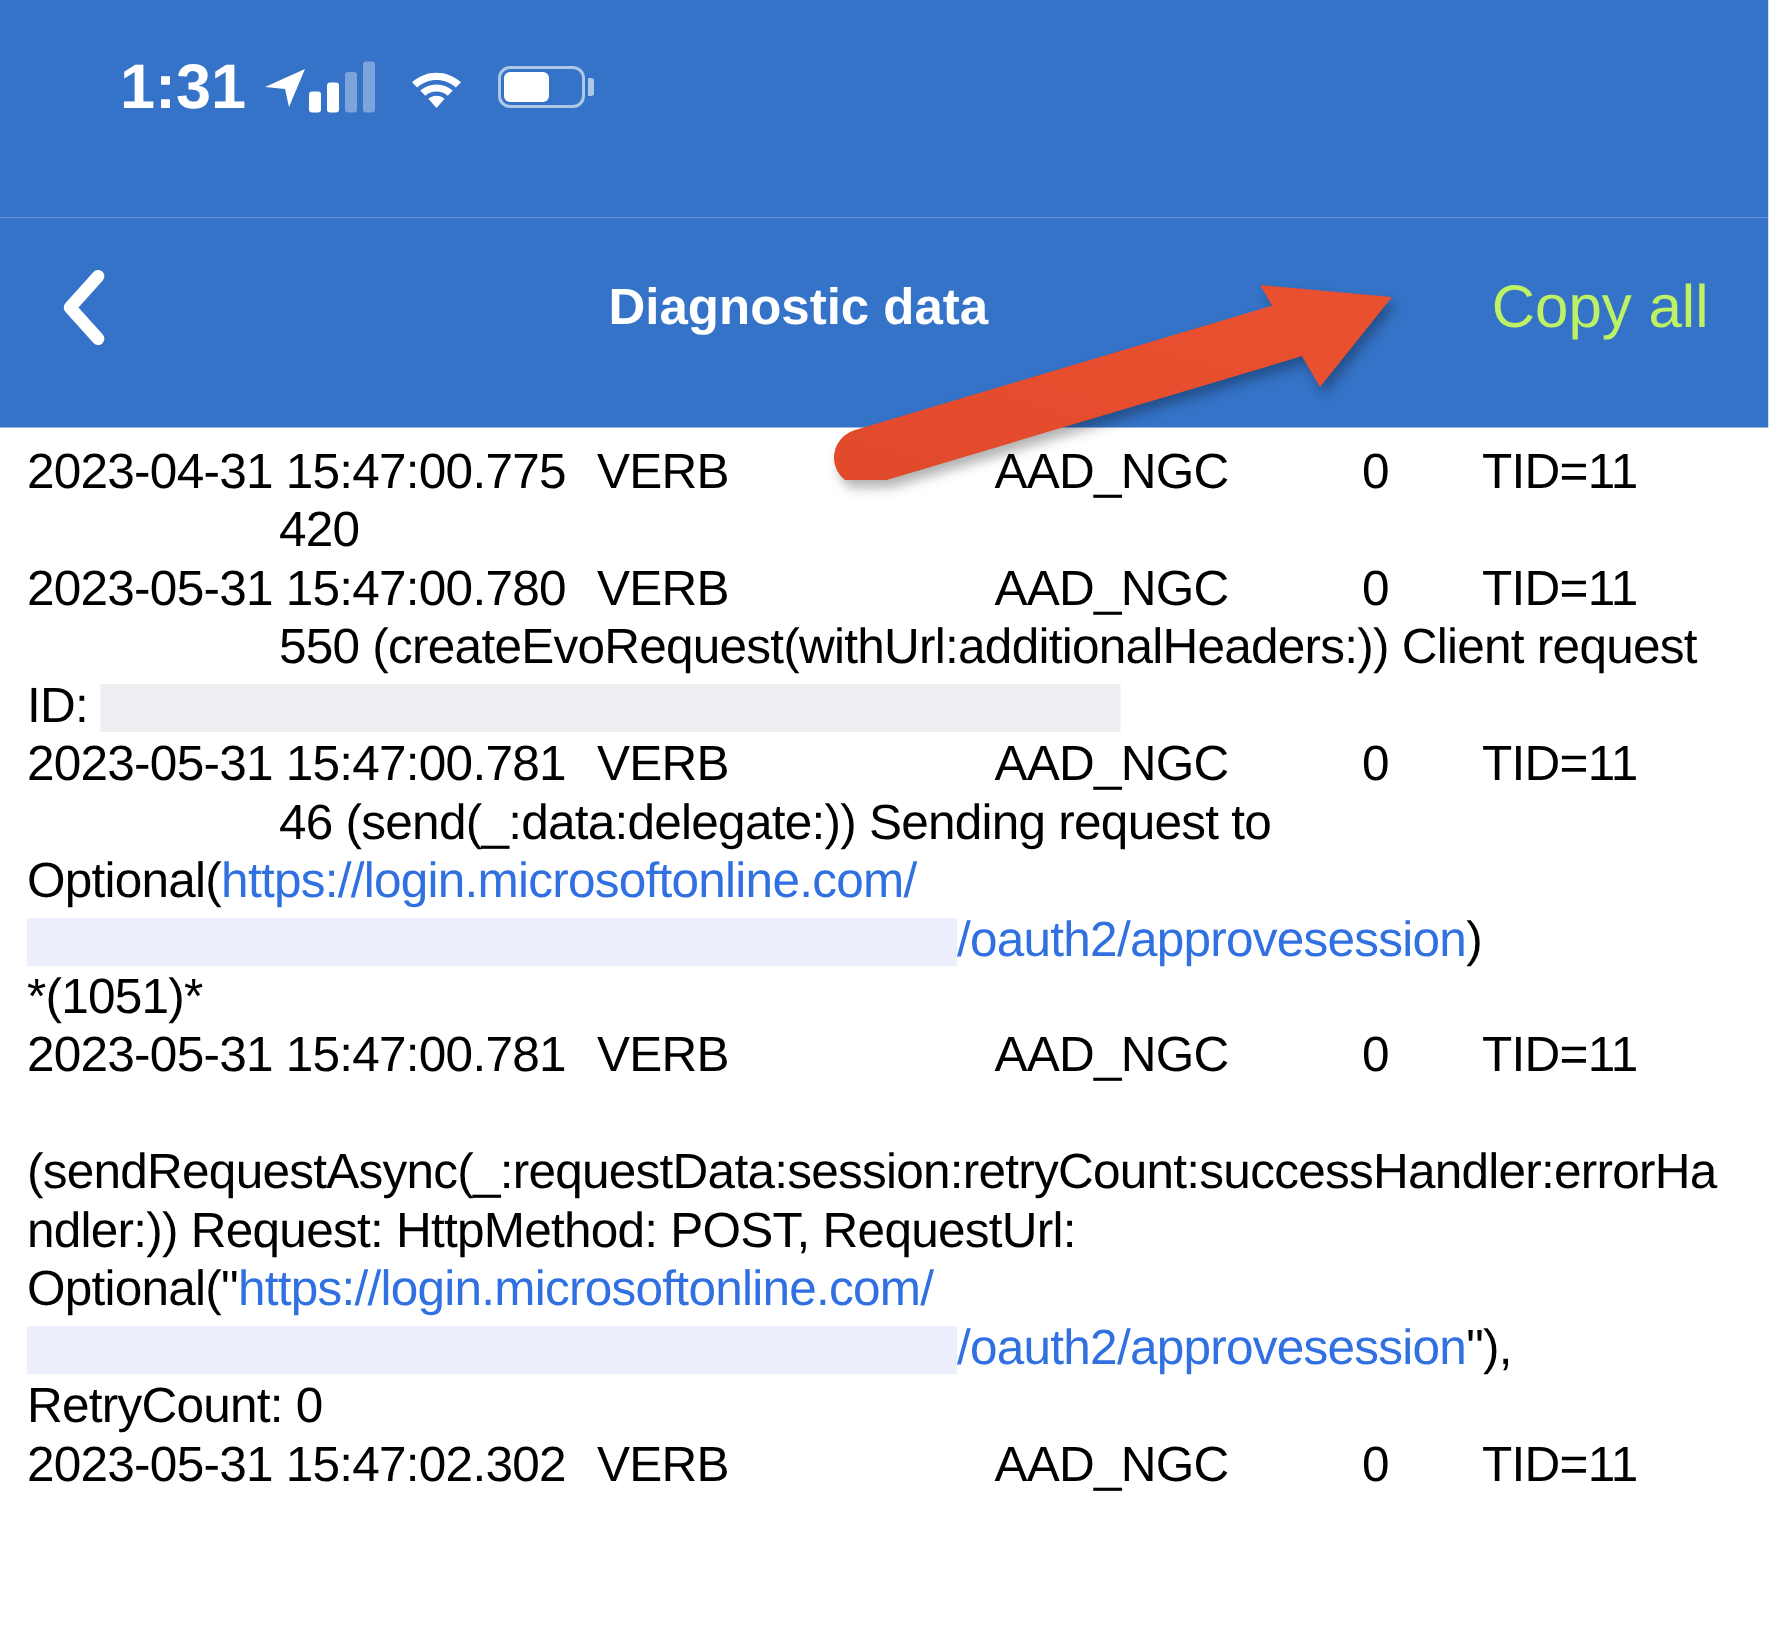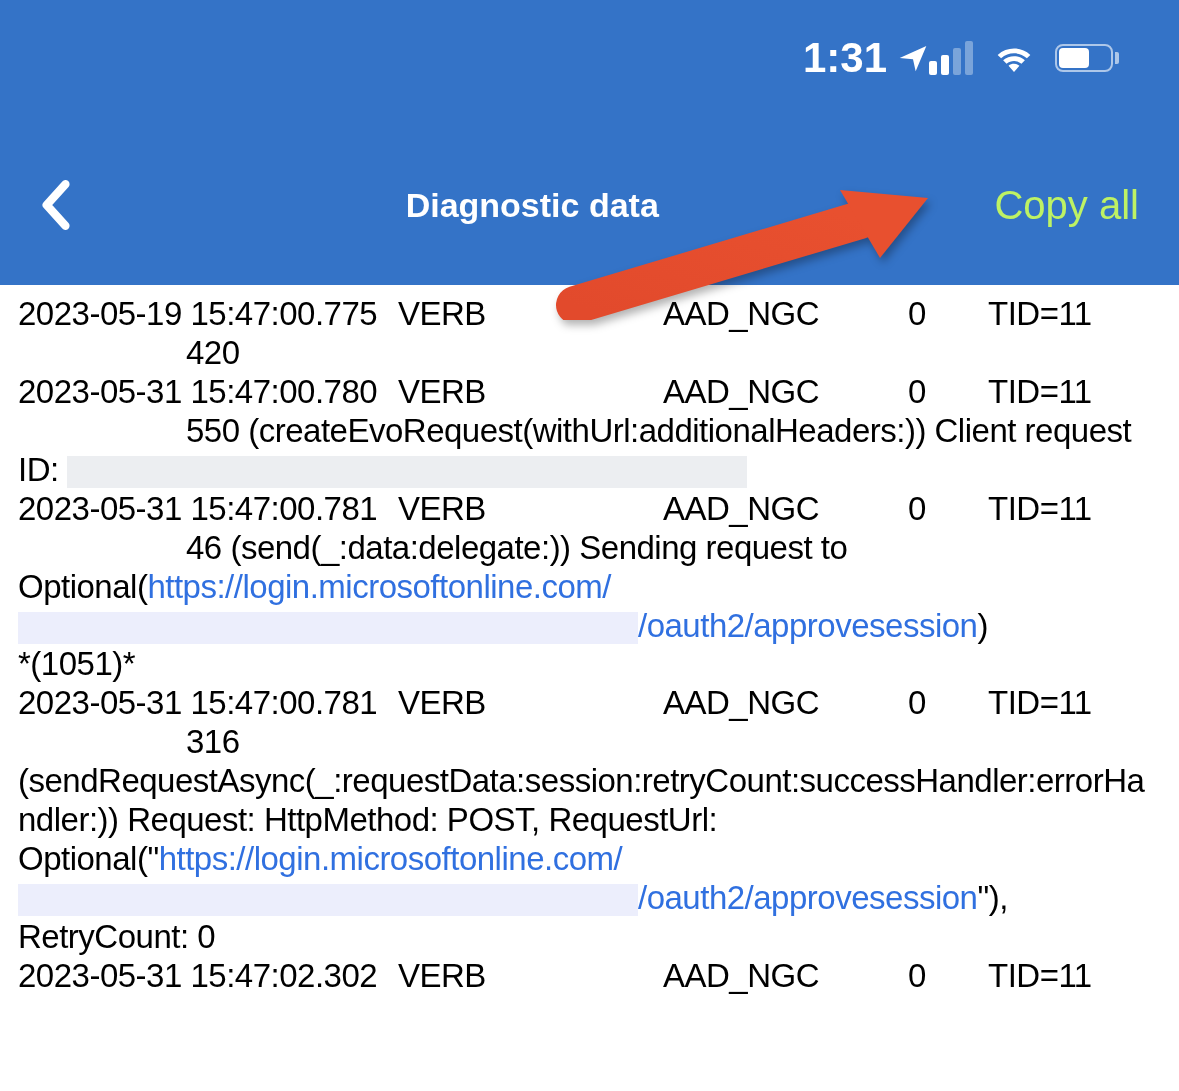--- a/index.html
+++ b/index.html
@@ -9,21 +9,21 @@
       width: 1179px;
       height: 1091px;
       overflow: hidden;
       position: relative;
     }
     .status-bar {
       background: #3473c7;
       height: 145px;
       display: flex;
       align-items: center;
-      justify-content: flex-end;
+      justify-content: flex-start;
       padding: 0 60px 30px 80px;
       color: #fff;
     }
     .status-left {
       display: flex;
       align-items: center;
       gap: 10px;
       font-size: 42px;
       font-weight: 600;
     }
@@ -157,21 +157,21 @@
     <polyline points="12,2 3,12 12,22"></polyline>
   </svg>
   <span class="nav-title">Diagnostic data</span>
   <span class="copy-all">Copy all</span>
 </div>
 
 <div class="log-area">
 
   <div>
     <div class="log-row-head">
-      <span class="col-ts">2023-05-19 15:47:00.775</span>
+      <span class="col-ts">2023-04-31 15:47:00.775</span>
       <span class="col-level">VERB</span>
       <span class="col-tag">AAD_NGC</span>
       <span class="col-code">0</span>
       <span class="col-tid">TID=11</span>
     </div>
     <div class="log-msg">
       <span class="indent">420</span><br>
     </div>
   </div>
 
@@ -204,21 +204,21 @@
 
   <div>
     <div class="log-row-head">
       <span class="col-ts">2023-05-31 15:47:00.781</span>
       <span class="col-level">VERB</span>
       <span class="col-tag">AAD_NGC</span>
       <span class="col-code">0</span>
       <span class="col-tid">TID=11</span>
     </div>
     <div class="log-msg">
-      <span class="indent">316</span><br>
+      <br>
       <span>(sendRequestAsync(_:requestData:session:retryCount:successHandler:errorHandler:)) Request: HttpMethod: POST, RequestUrl: Optional("</span><span class="link">https://login.microsoftonline.com/</span><span class="redact-blue" style="width:620px;height:32px;"></span><span class="link">/oauth2/approvesession</span><span>"), RetryCount: 0</span>
     </div>
   </div>
 
   <div>
     <div class="log-row-head">
       <span class="col-ts">2023-05-31 15:47:02.302</span>
       <span class="col-level">VERB</span>
       <span class="col-tag">AAD_NGC</span>
       <span class="col-code">0</span>

